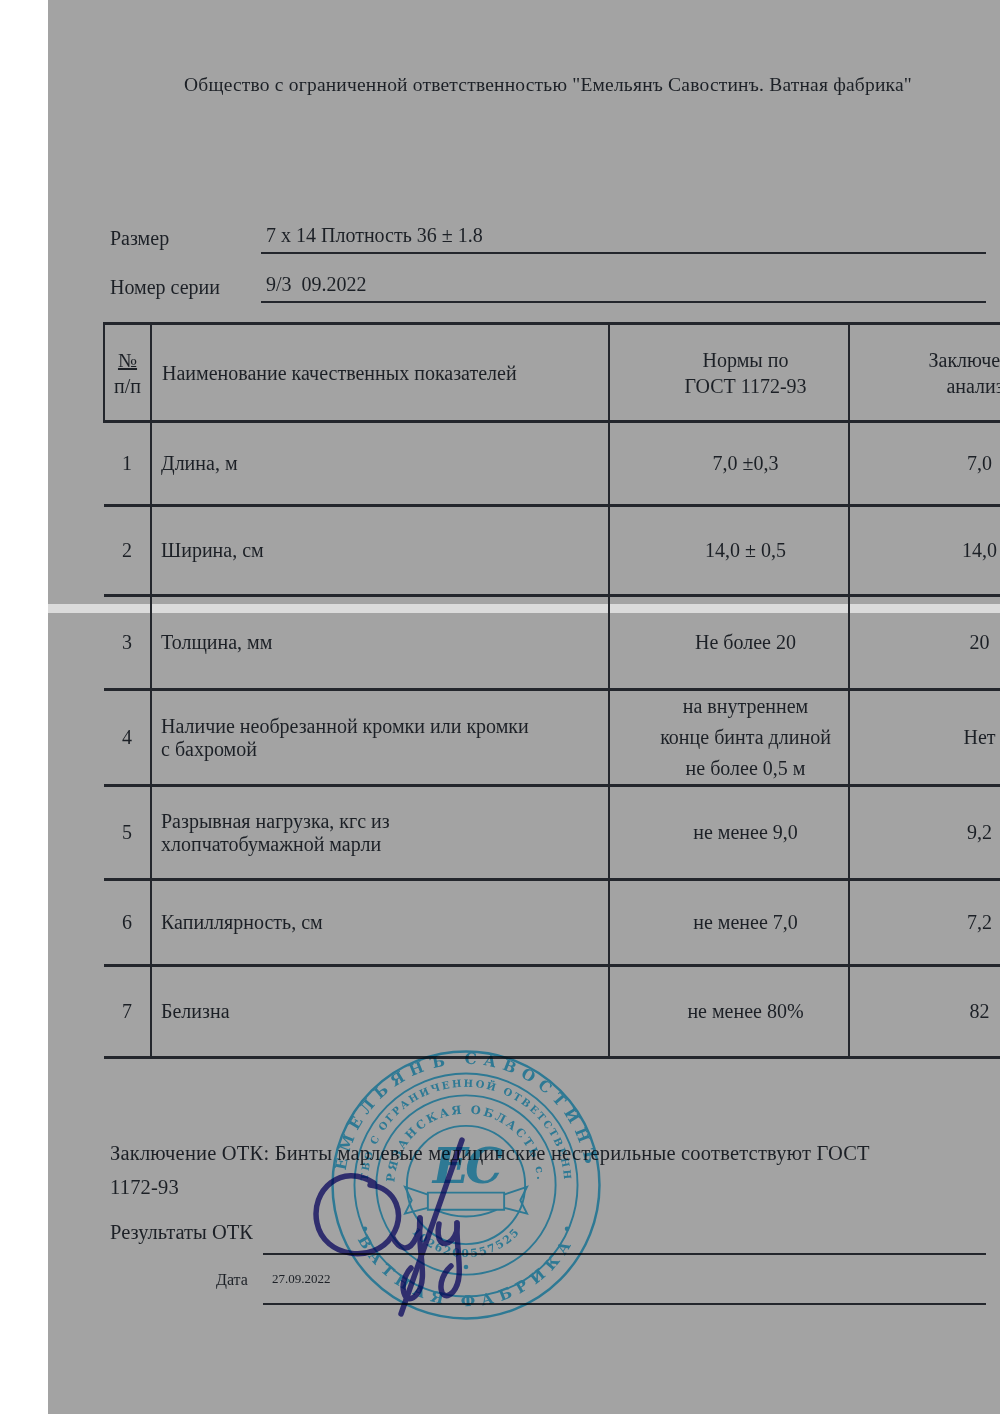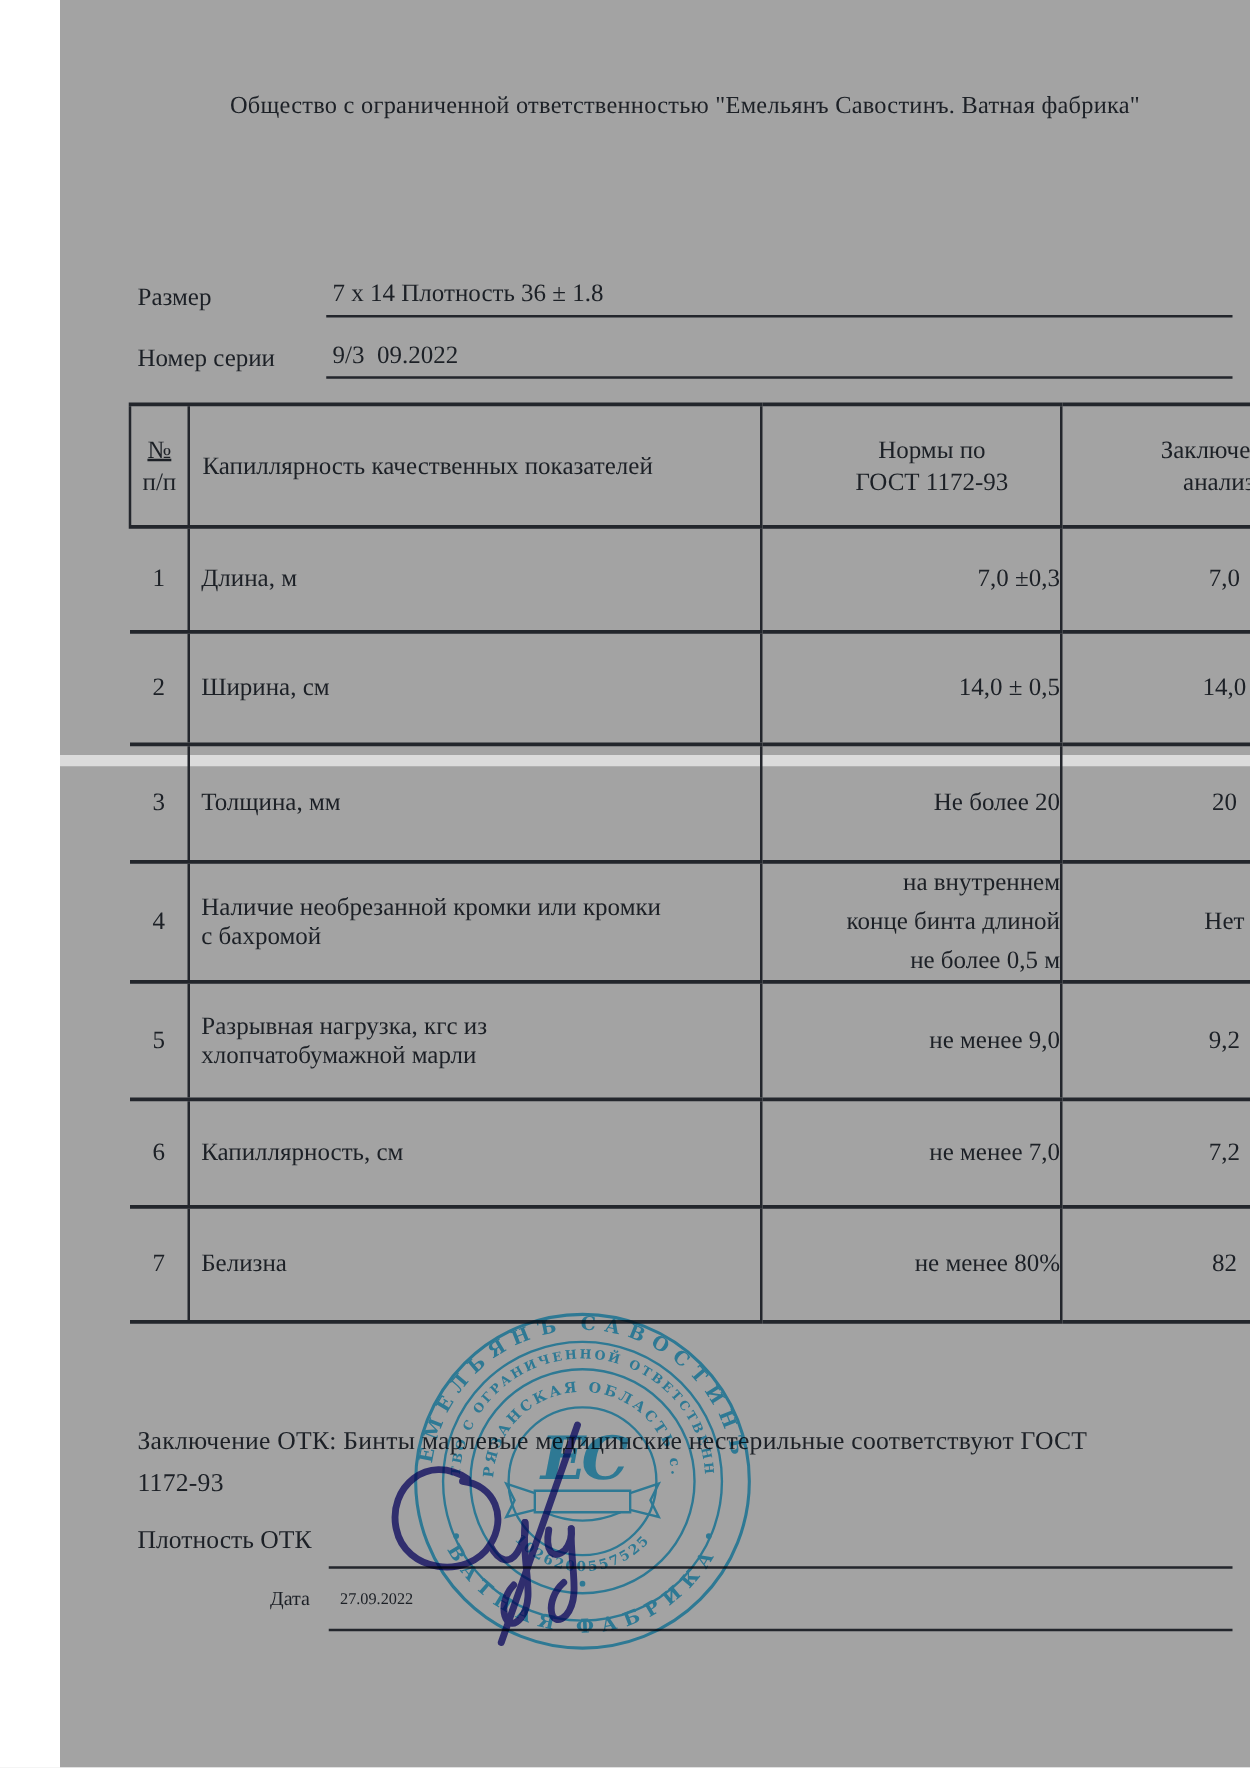--- a/index.html
+++ b/index.html
@@ -81,21 +81,21 @@
   .qc-table td {
     padding: 0;
     vertical-align: middle;
     border-bottom: 3px solid #23262c;
   }
   .qc-table tr.hdr td { border-top: 3px solid #23262c; }
   .qc-table td + td { border-left: 2px solid #23262c; padding-left: 33px; }
   .qc-table td.num-hdr { border-left: 2px solid #23262c; }
   .col-num    { width: 45px;  text-align: center; }
   .col-name   { width: 440px; text-align: left; padding-left: 9px !important; padding-right: 6px !important; white-space: pre-line; }
-  .col-norm   { width: 205px; text-align: right; white-space: pre-line; line-height: 1.55; }
+  .col-norm   { width: 205px; text-align: center; white-space: pre-line; line-height: 1.55; }
   .col-result { width: 193px; text-align: center; }
   .hdr td { text-align: center; line-height: 1.3; }
   .hdr .col-name { text-align: left; padding-left: 10px !important; }
   .num-underline { text-decoration: underline; }
   
   .conclusion-line {
     position: absolute;
     left: 62px;
     font-size: 20.5px;
     letter-spacing: .2px;
@@ -143,21 +143,21 @@
   <div class="rule" style="left:213px; top:252px; width:725px;"></div>
 
   <div class="field-label" style="left:62px; top:276px;">Номер серии</div>
   <div class="field-value" style="left:218px; top:273px;">9/3  09.2022</div>
   <div class="rule" style="left:213px; top:301px; width:725px;"></div>
 
   <table class="qc-table">
     <tbody>
         <tr class="hdr" style="height:98px;">
       <td class="col-num num-hdr"><span class="num-underline">№</span><br><span>п/п</span></td>
-      <td class="col-name">Капиллярность качественных показателей</td>
+      <td class="col-name">Наименование качественных показателей</td>
       <td class="col-norm" style="line-height:1.3;"><span>Нормы по</span><br><span>ГОСТ 1172-93</span></td>
       <td class="col-result"><span>Заключение</span><br><span>анализа</span></td>
     </tr>
     <tr style="height:84px;">
       <td class="col-num">1</td>
       <td class="col-name">Длина, м</td>
       <td class="col-norm">7,0 ±0,3</td>
       <td class="col-result">7,0</td>
     </tr>
     <tr style="height:90px;">
@@ -199,21 +199,21 @@
       <td class="col-name">Белизна</td>
       <td class="col-norm">не менее 80%</td>
       <td class="col-result">82</td>
     </tr>
   </tbody>
     </table>
 
   <div class="conclusion-line" style="top:1142px;">Заключение ОТК: Бинты марлевые медицинские нестерильные соответствуют ГОСТ</div>
   <div class="conclusion-line" style="top:1176px;">1172-93</div>
 
-  <div class="chief-label">Плотность ОТК</div>
+  <div class="chief-label">Результаты ОТК</div>
   <div class="rule" style="left:215px; top:1253px; width:723px;"></div>
 
   <div class="date-label">Дата</div>
   <div class="date-value">27.09.2022</div>
   <div class="rule" style="left:215px; top:1303px; width:723px;"></div>
 
   <svg class="stamp" viewBox="0 0 300 300" aria-hidden="true">
     <defs>
       <path id="arcOuterTop" d="M 23 150 A 127 127 0 0 1 277 150"></path>
       <path id="arcOuterBottom" d="M 40 213.5 A 127 127 0 0 0 260 213.5"></path>

